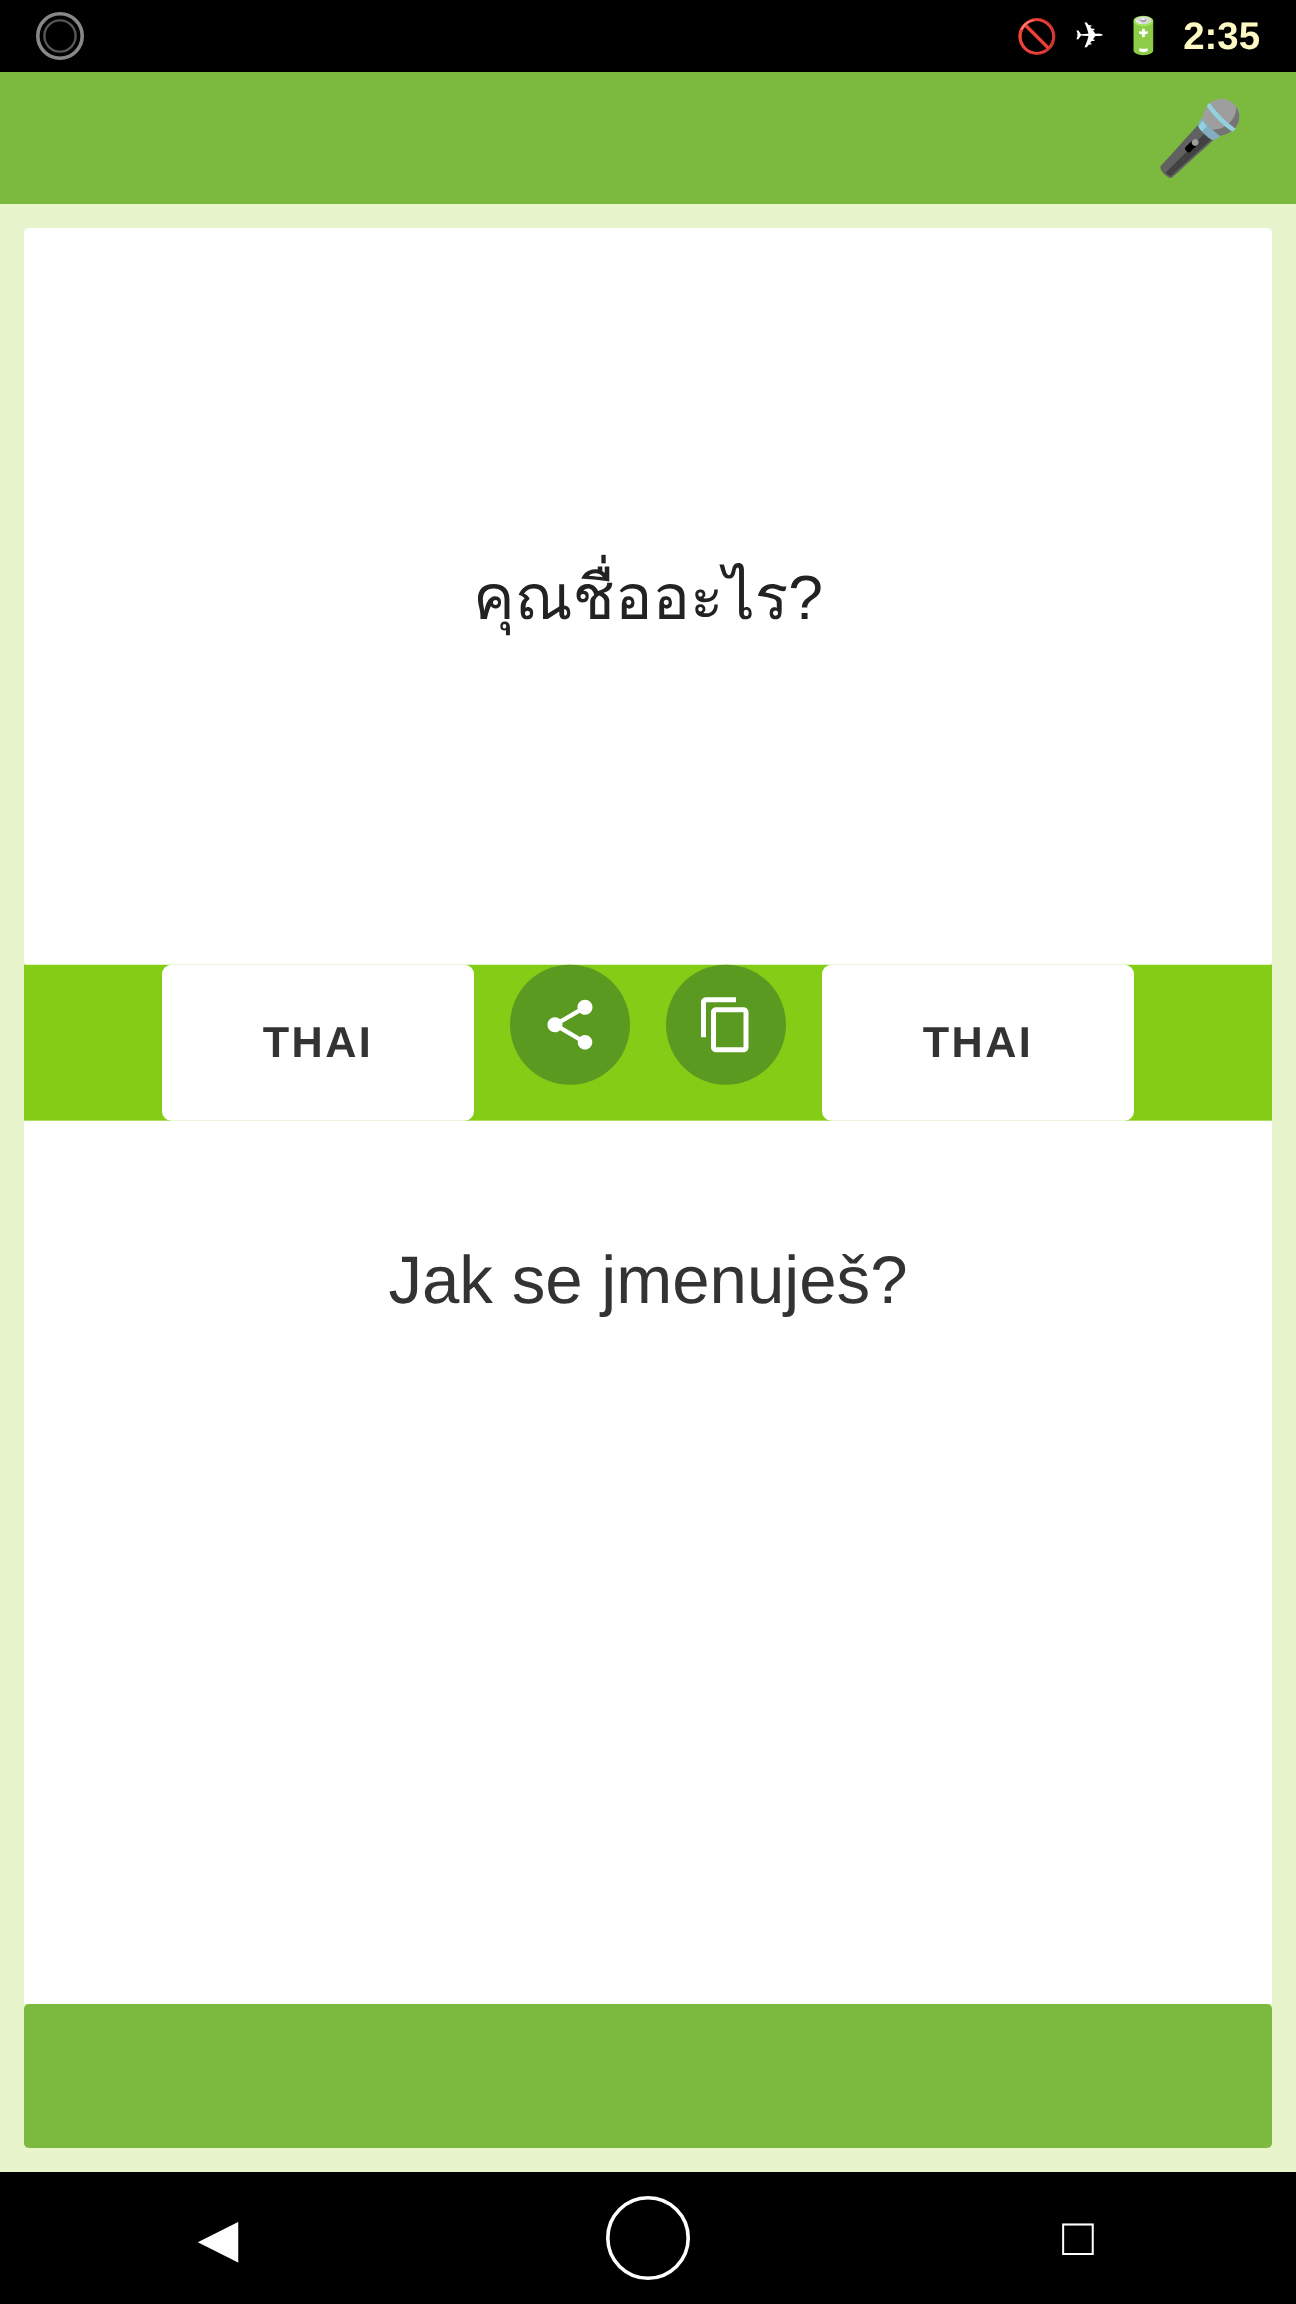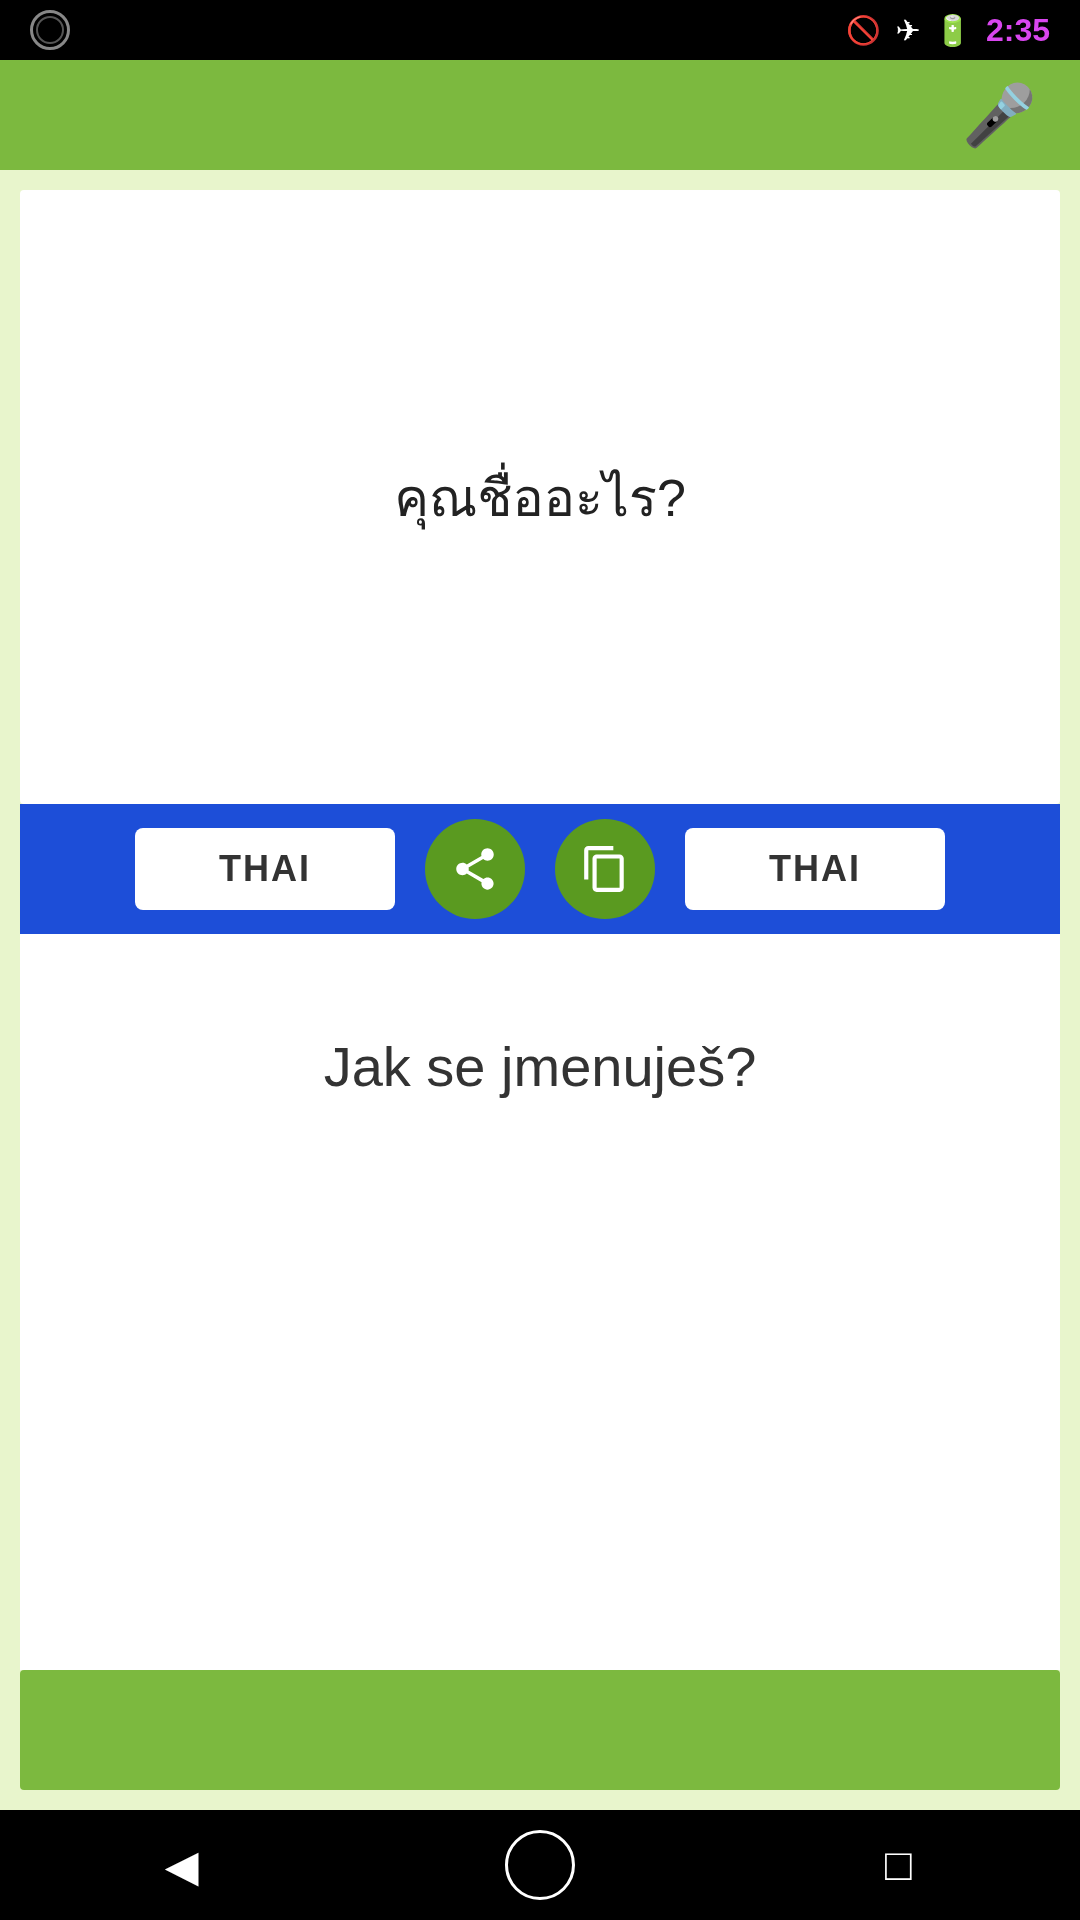--- a/index.html
+++ b/index.html
@@ -36,21 +36,21 @@
       align-items: center;
     }
 
     .status-bar-right {
       display: flex;
       align-items: center;
       gap: 14px;
     }
 
     .status-time {
-      color: #d946ef;
+      color: #fef9c3;
       font-size: 32px;
       font-weight: bold;
     }
 
     
     .toolbar {
       width: 100%;
       height: 110px;
       background: #7cb93f;
       display: flex;
@@ -81,25 +81,24 @@
 
     .source-text {
       font-size: 52px;
       color: #222;
       text-align: center;
       padding: 40px;
     }
 
     
     .lang-bar {
-      background: #1d4ed8;
+      background: #84cc16;
       height: 130px;
       margin: 0 20px;
       display: flex;
-      align-items: center;
       justify-content: center;
       gap: 30px;
       flex-shrink: 0;
     }
 
     .lang-button {
       background: #fff;
       border: none;
       border-radius: 8px;
       padding: 20px 60px;

